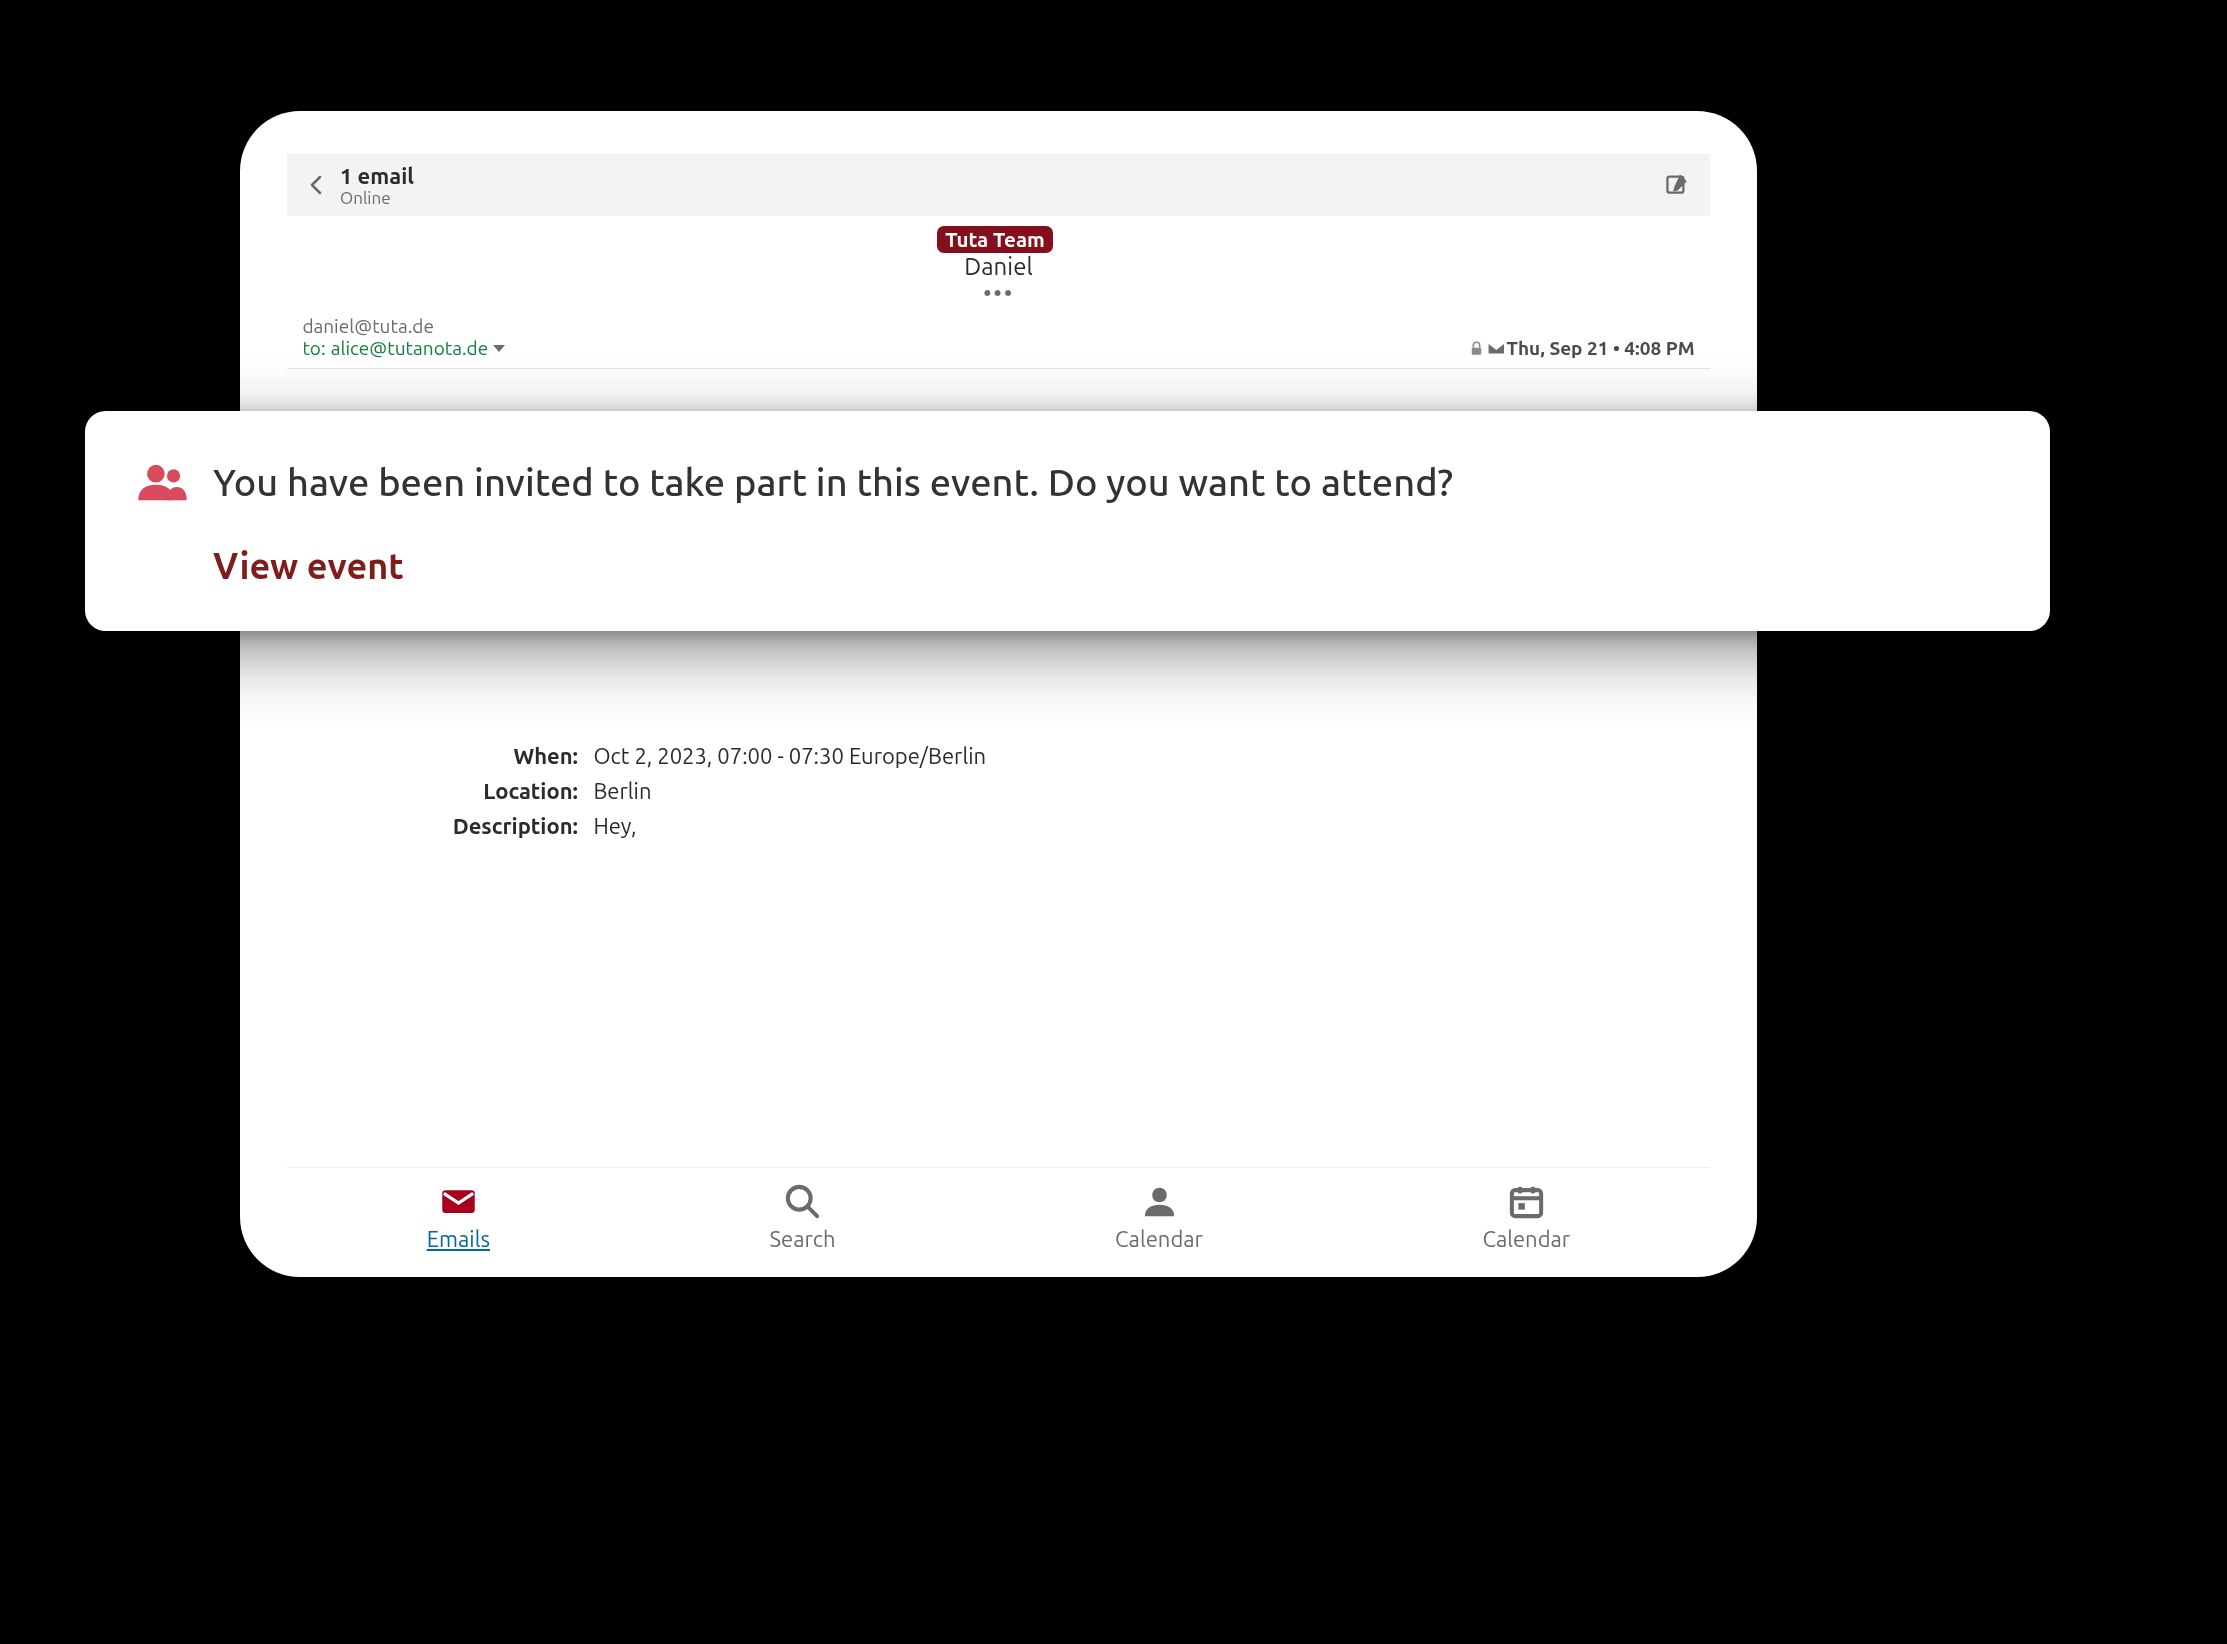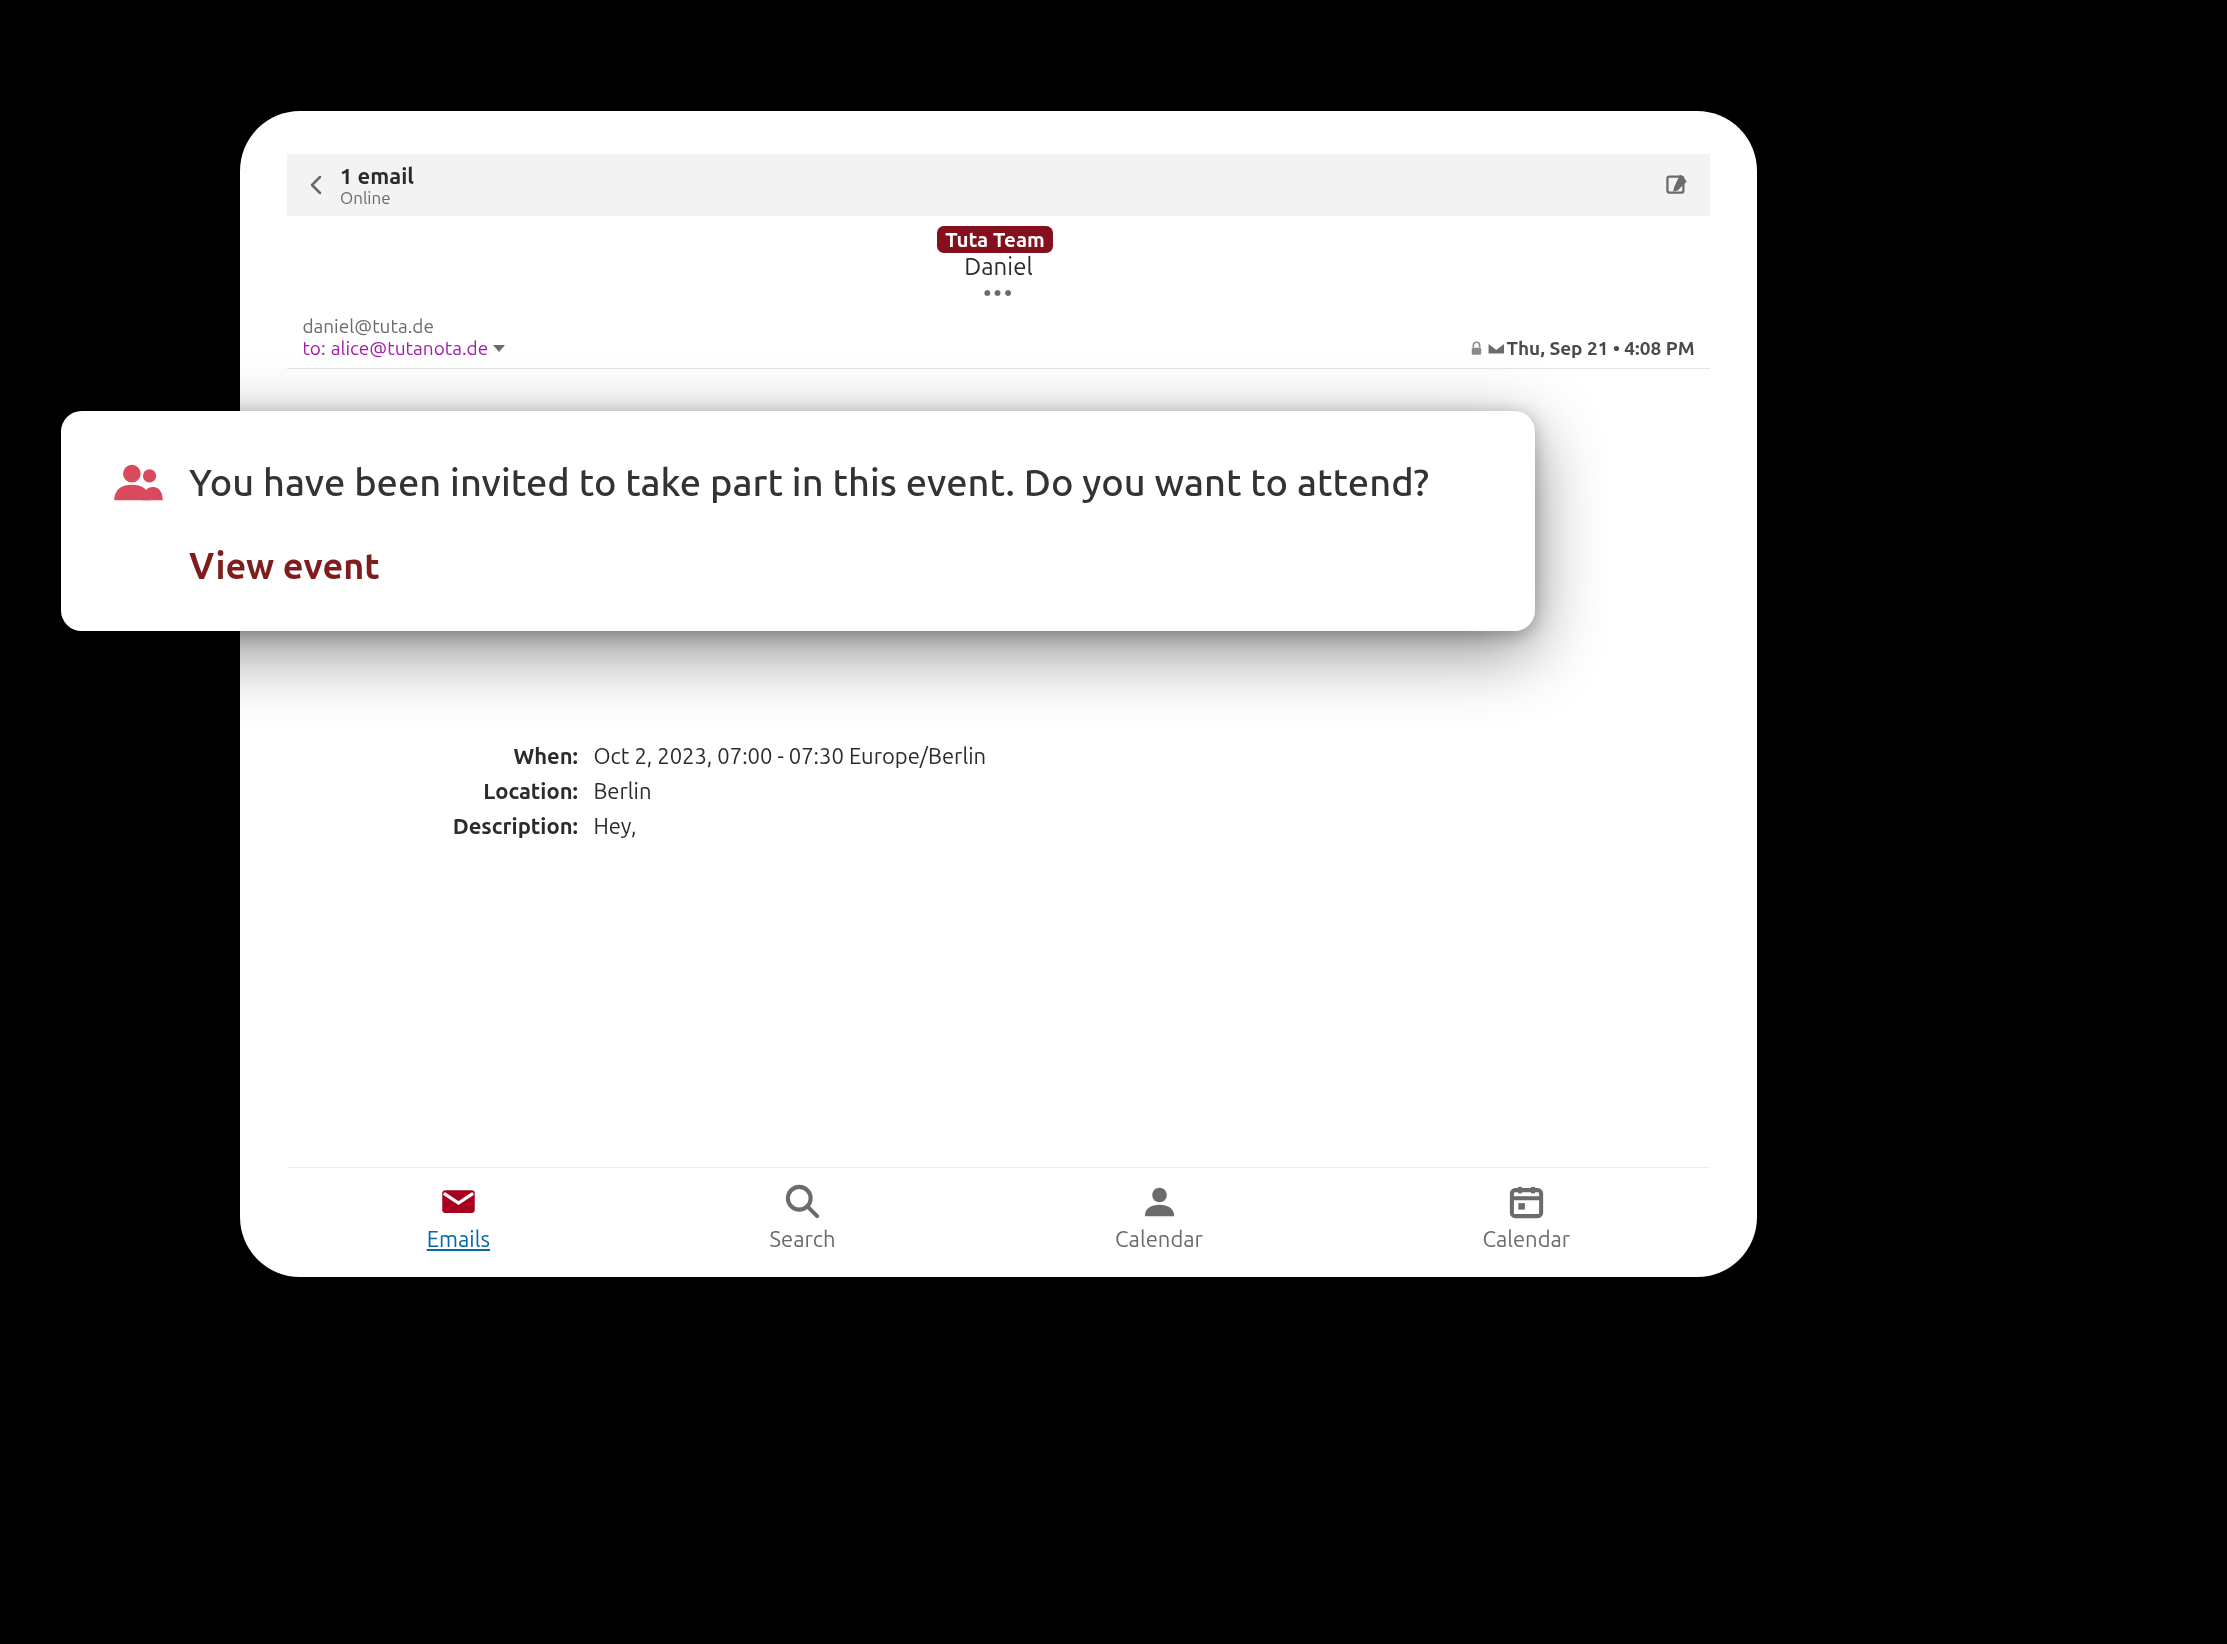--- a/index.html
+++ b/index.html
@@ -96,21 +96,21 @@
     padding: 5.1px 15.4px 8.6px 15.4px;
     border-bottom: 0.9px solid #e5e5e5;
     position: relative;
   }
   .meta-from {
     font-size: 19px;
     color: #6b6b6b;
   }
   .meta-to {
     font-size: 19px;
-    color: #a21caf;
+    color: #15803d;
     display: inline-flex;
     align-items: center;
     gap: 5.1px;
   }
   .meta-right {
     position: absolute;
     right: 15.4px;
     bottom: 8.6px;
     display: flex;
     align-items: center;
@@ -161,23 +161,23 @@
     gap: 5.1px;
     color: #6b6b6b;
     font-size: 22px;
   }
   .tab.active { color: #0369a1; text-decoration: underline; }
   .tab .ico { width: 39px; height: 39px; }
 
   
   .overlay-card {
     position: absolute;
-    left: 61px;
+    left: 85px;
     top: 411px;
-    width: 1474px;
+    width: 1965px;
     background: #fff;
     border-radius: 20.6px;
     box-shadow: 0 20.6px 69px rgba(0,0,0,0.45), 0 3.4px 17px rgba(0,0,0,0.25);
     padding: 45px 51px 45px 51px;
   }
   .overlay-head {
     display: flex;
     align-items: center;
     gap: 24px;
   }

